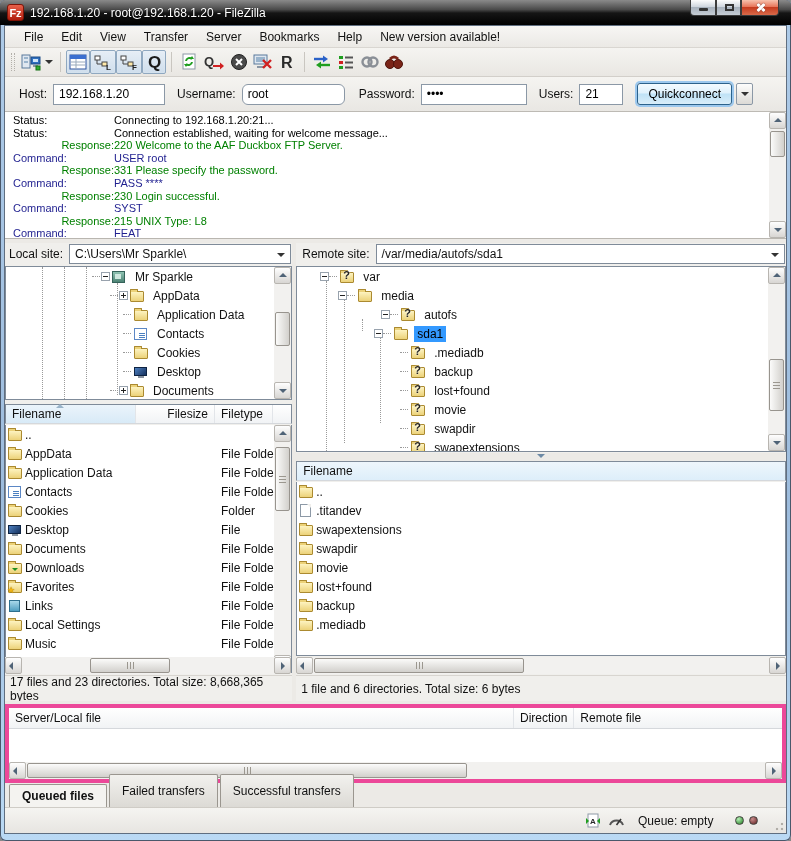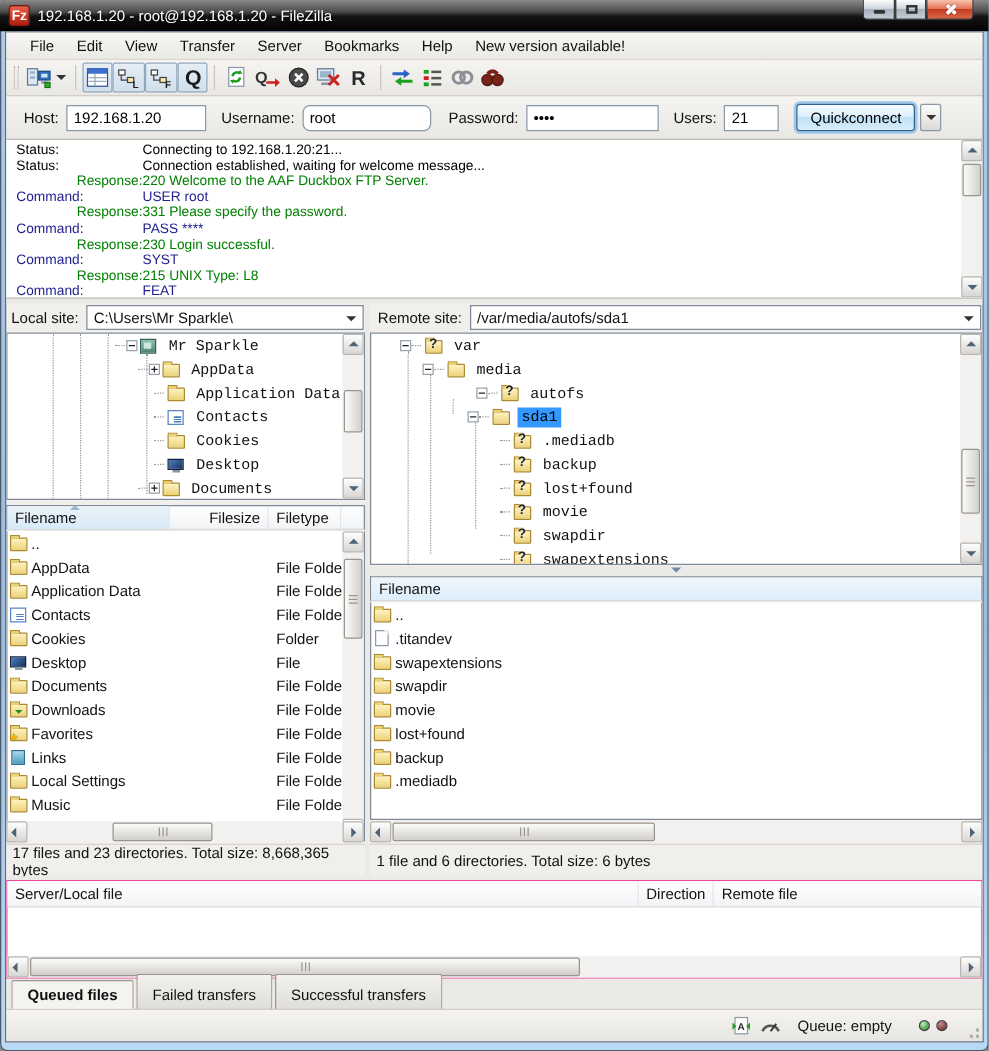--- a/index.html
+++ b/index.html
@@ -97,21 +97,21 @@
 .pane.local { width:288px; }
 .pane.remote { width:491px; }
 .pane-split { width:4px; background:#eceae6; }
 .site-row { height:22px; display:flex; align-items:center; }
 .site-label { padding:0 6px 0 4px; white-space:nowrap; }
 .combo { flex:1; height:20px; background:#fff; border:1px solid #7f8b99; position:relative;
   display:flex; align-items:center; padding:0 18px 0 5px; margin-right:1px; white-space:nowrap; overflow:hidden; }
 .combo::after { content:""; position:absolute; right:5px; top:8px; width:0; height:0;
   border:4px solid transparent; border-top-color:#333; }
 .treebox { position:absolute; left:0; right:0; background:#fff; border:1px solid #7f8b99; overflow:hidden; }
-.trow { height:19px; display:flex; align-items:center; white-space:nowrap; position:relative;font-family:Liberation Mono, monospace; }
+.trow { height:19px; display:flex; align-items:center; white-space:nowrap; position:relative; }
 .tlabel { padding:1px 3px; margin-left:3px; }
 .tlabel.sel { background:#3399ff; color:#000000; }
 .dot-v { position:absolute; width:0; border-left:1px dotted #9a9a9a; }
 .dot-h { width:8px; height:0; border-top:1px dotted #9a9a9a; margin-right:1px; }
 .exp { width:9px; height:9px; flex:0 0 9px; background:#fff; border:1px solid #98a2ad; position:relative; }
 .exp::before { content:""; position:absolute; left:1px; right:1px; top:3px; height:1px; background:#222; }
 .exp.plus::after { content:""; position:absolute; top:1px; bottom:1px; left:3px; width:1px; background:#222; }
 
 
 .ficon { flex:0 0 19px; height:16px; position:relative; }
@@ -151,27 +151,27 @@
 .fname { flex:0 0 110px; overflow:visible; }
 .fsize { flex:0 0 79px; }
 .ftype { padding-left:7px; }
 .pane-status { position:absolute; left:0; right:0; bottom:0; height:26px; display:flex; align-items:center;
   padding-left:5px; font-size:12px; background:#f0efec; border-top:1px solid #d8d5d0; }
 .chev-split { position:absolute; left:0; right:0; height:8px; background:#eceae6; display:flex; justify-content:center; }
 .chev-split::after { content:""; width:0; height:0; border:4px solid transparent; border-top-color:#6d8aa5; margin-top:1px; }
 
 
 .queuepane { height:82px; position:relative; background:#eceae6; }
-.qbox { position:absolute; left:0; top:3px; right:0; bottom:0; background:#fff; border:1px solid #ec4899; }
+.qbox { position:absolute; left:0; top:3px; right:0; bottom:0; background:#fff; border:4px solid #ec4899; }
 .qh { height:21px; display:flex; background:linear-gradient(180deg,#fff,#f1f3f5); border-bottom:1px solid #d5d8dc; }
 .qh .col { padding:3px 6px; border-right:1px solid #e2e5e9; }
 .qc1 { flex:0 0 505px; } .qc2 { flex:0 0 56px; }
 
 
-.tabsrow { height:24px; display:flex; align-items:center; padding-left:4px; background:#eceae6; position:relative; }
+.tabsrow { height:24px; display:flex; align-items:flex-end; padding-left:4px; background:#eceae6; position:relative; }
 .tab { height:33px; display:flex; align-items:center; padding:0 12px; margin-right:2px; font-size:12px;
   border:1px solid #9a968f; border-bottom:none; border-radius:2px 2px 0 0;
   background:linear-gradient(180deg,#f2f1ee,#dcdad5); position:relative; }
 .tab.active { font-weight:bold; background:#f4f3f0; height:23px; z-index:2; }
 
 
 .statusbar { flex:1; background:linear-gradient(180deg,#f5f4f1,#e7e5e1); border-top:1px solid #cfccc6;
   position:relative; display:flex; align-items:center; }
 .sb-icons { position:absolute; left:580px; display:flex; align-items:center; gap:7px; }
 .sb-queue { position:absolute; left:633px; }

